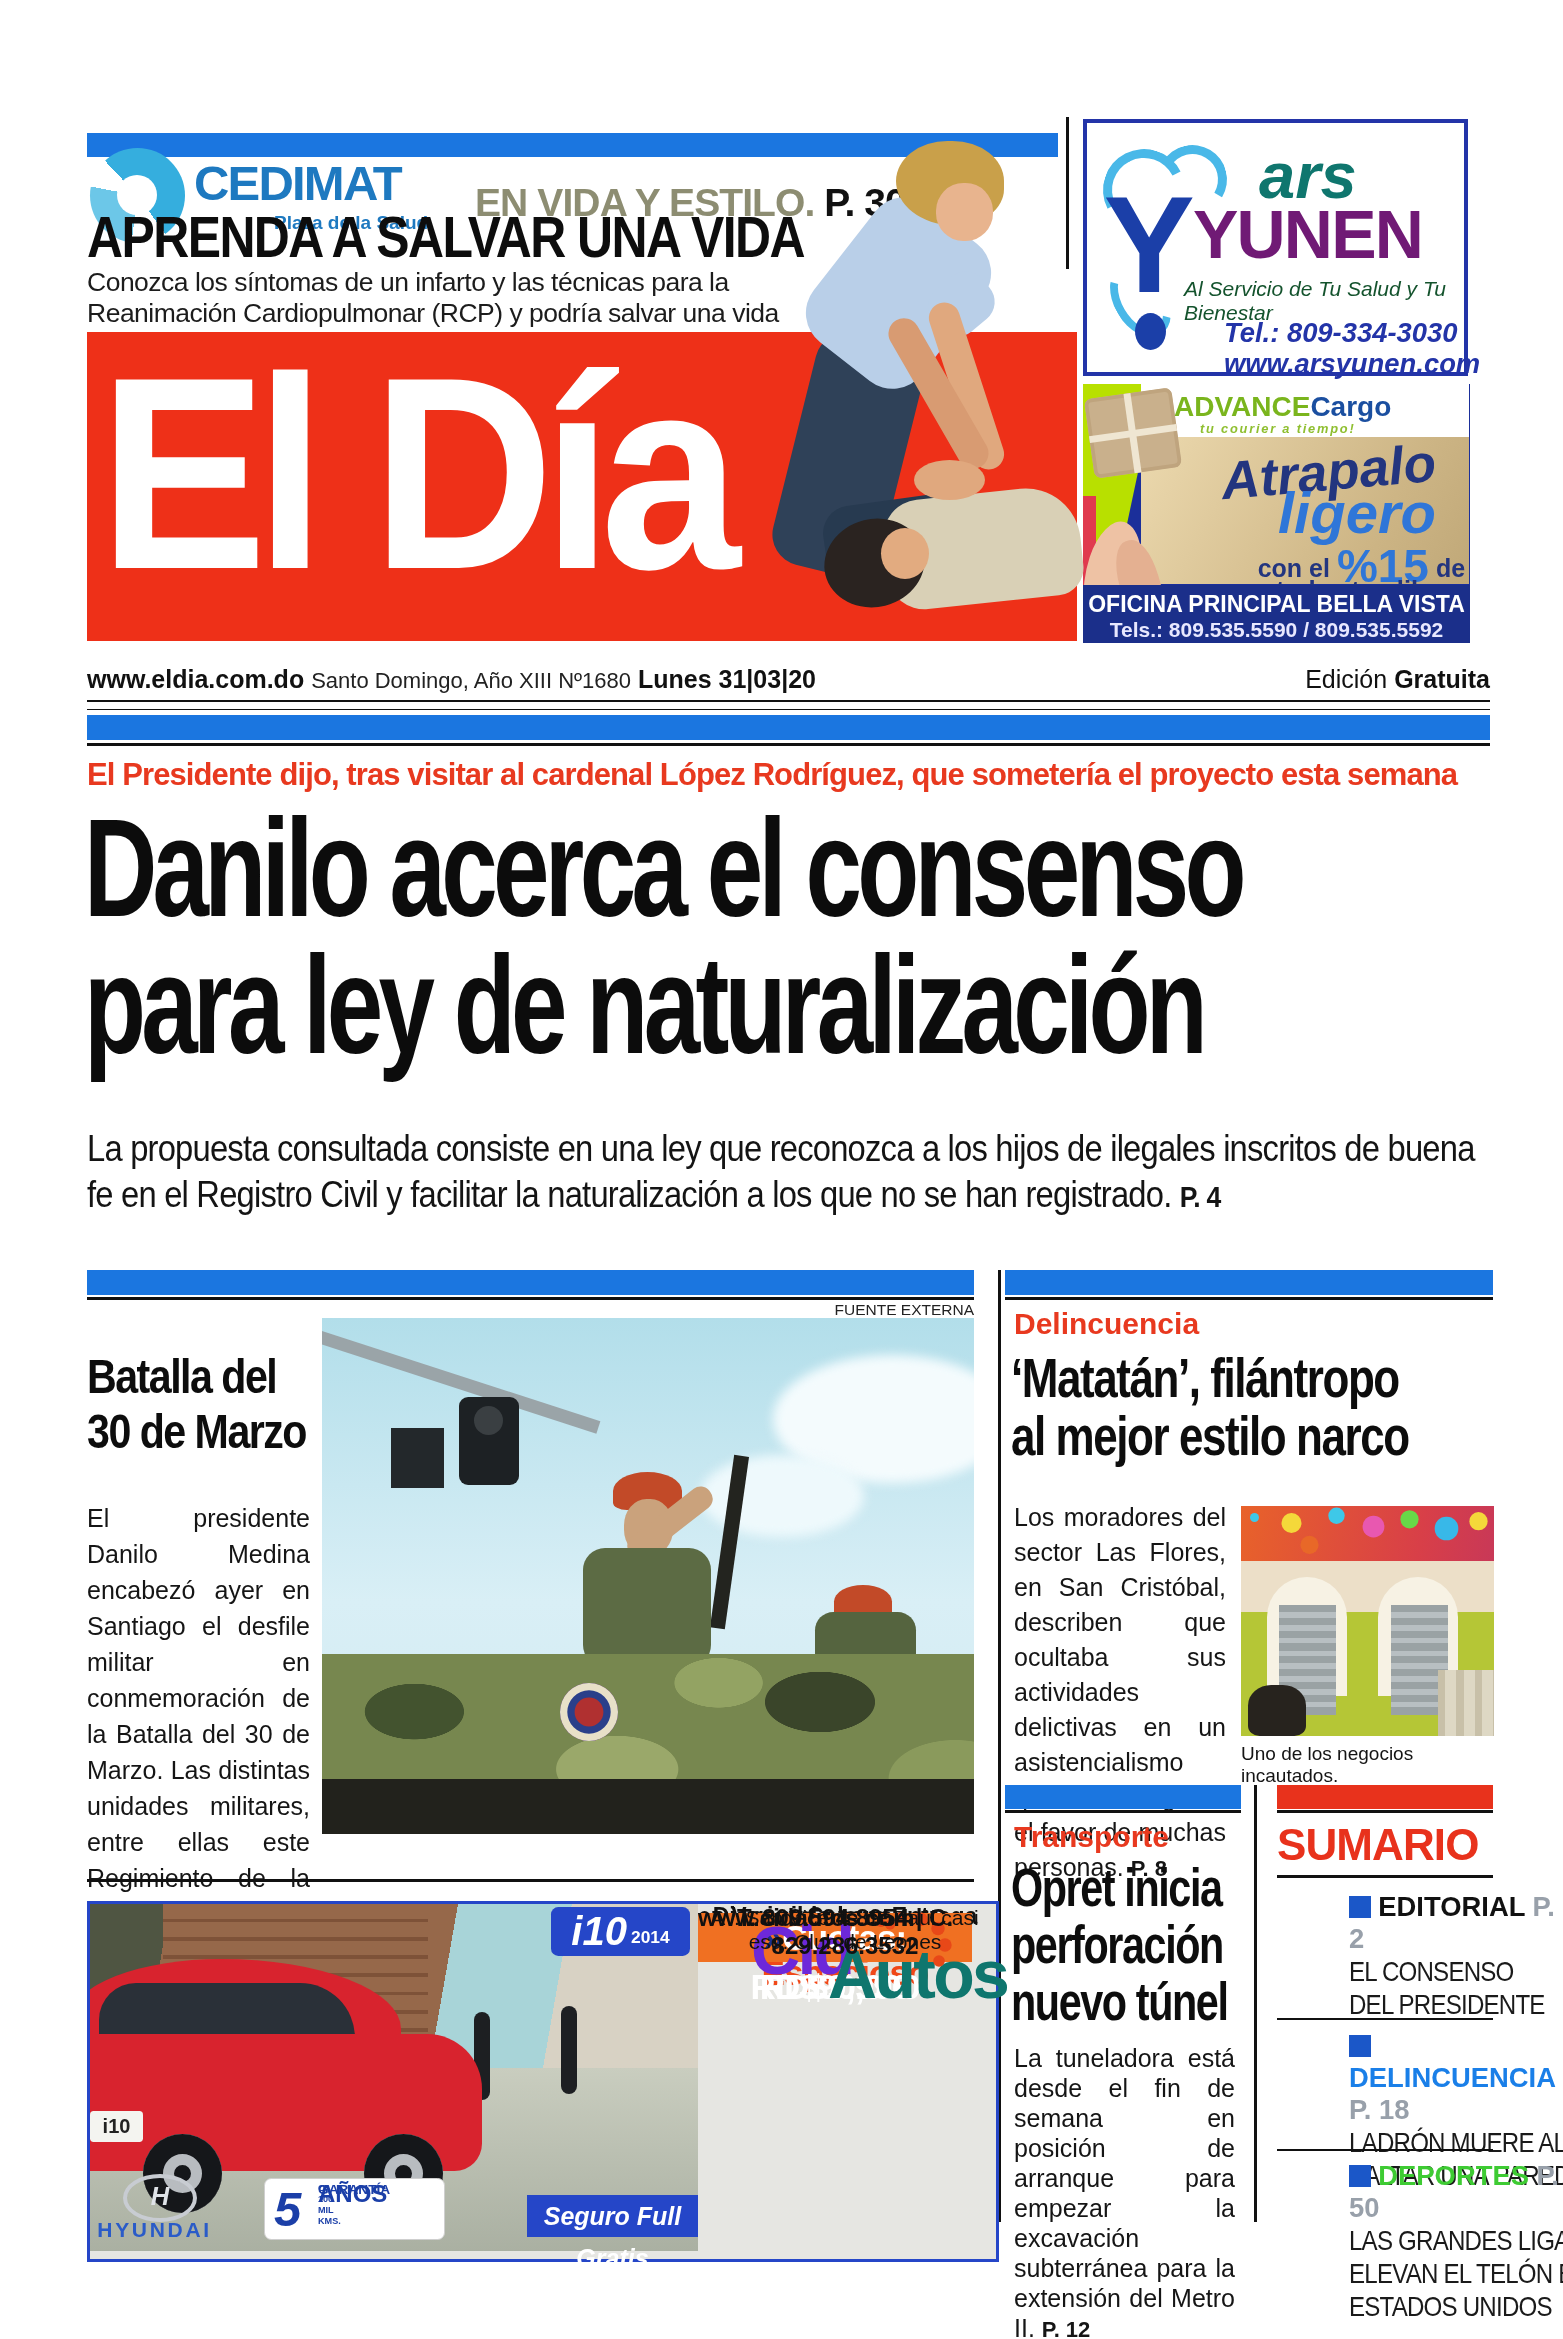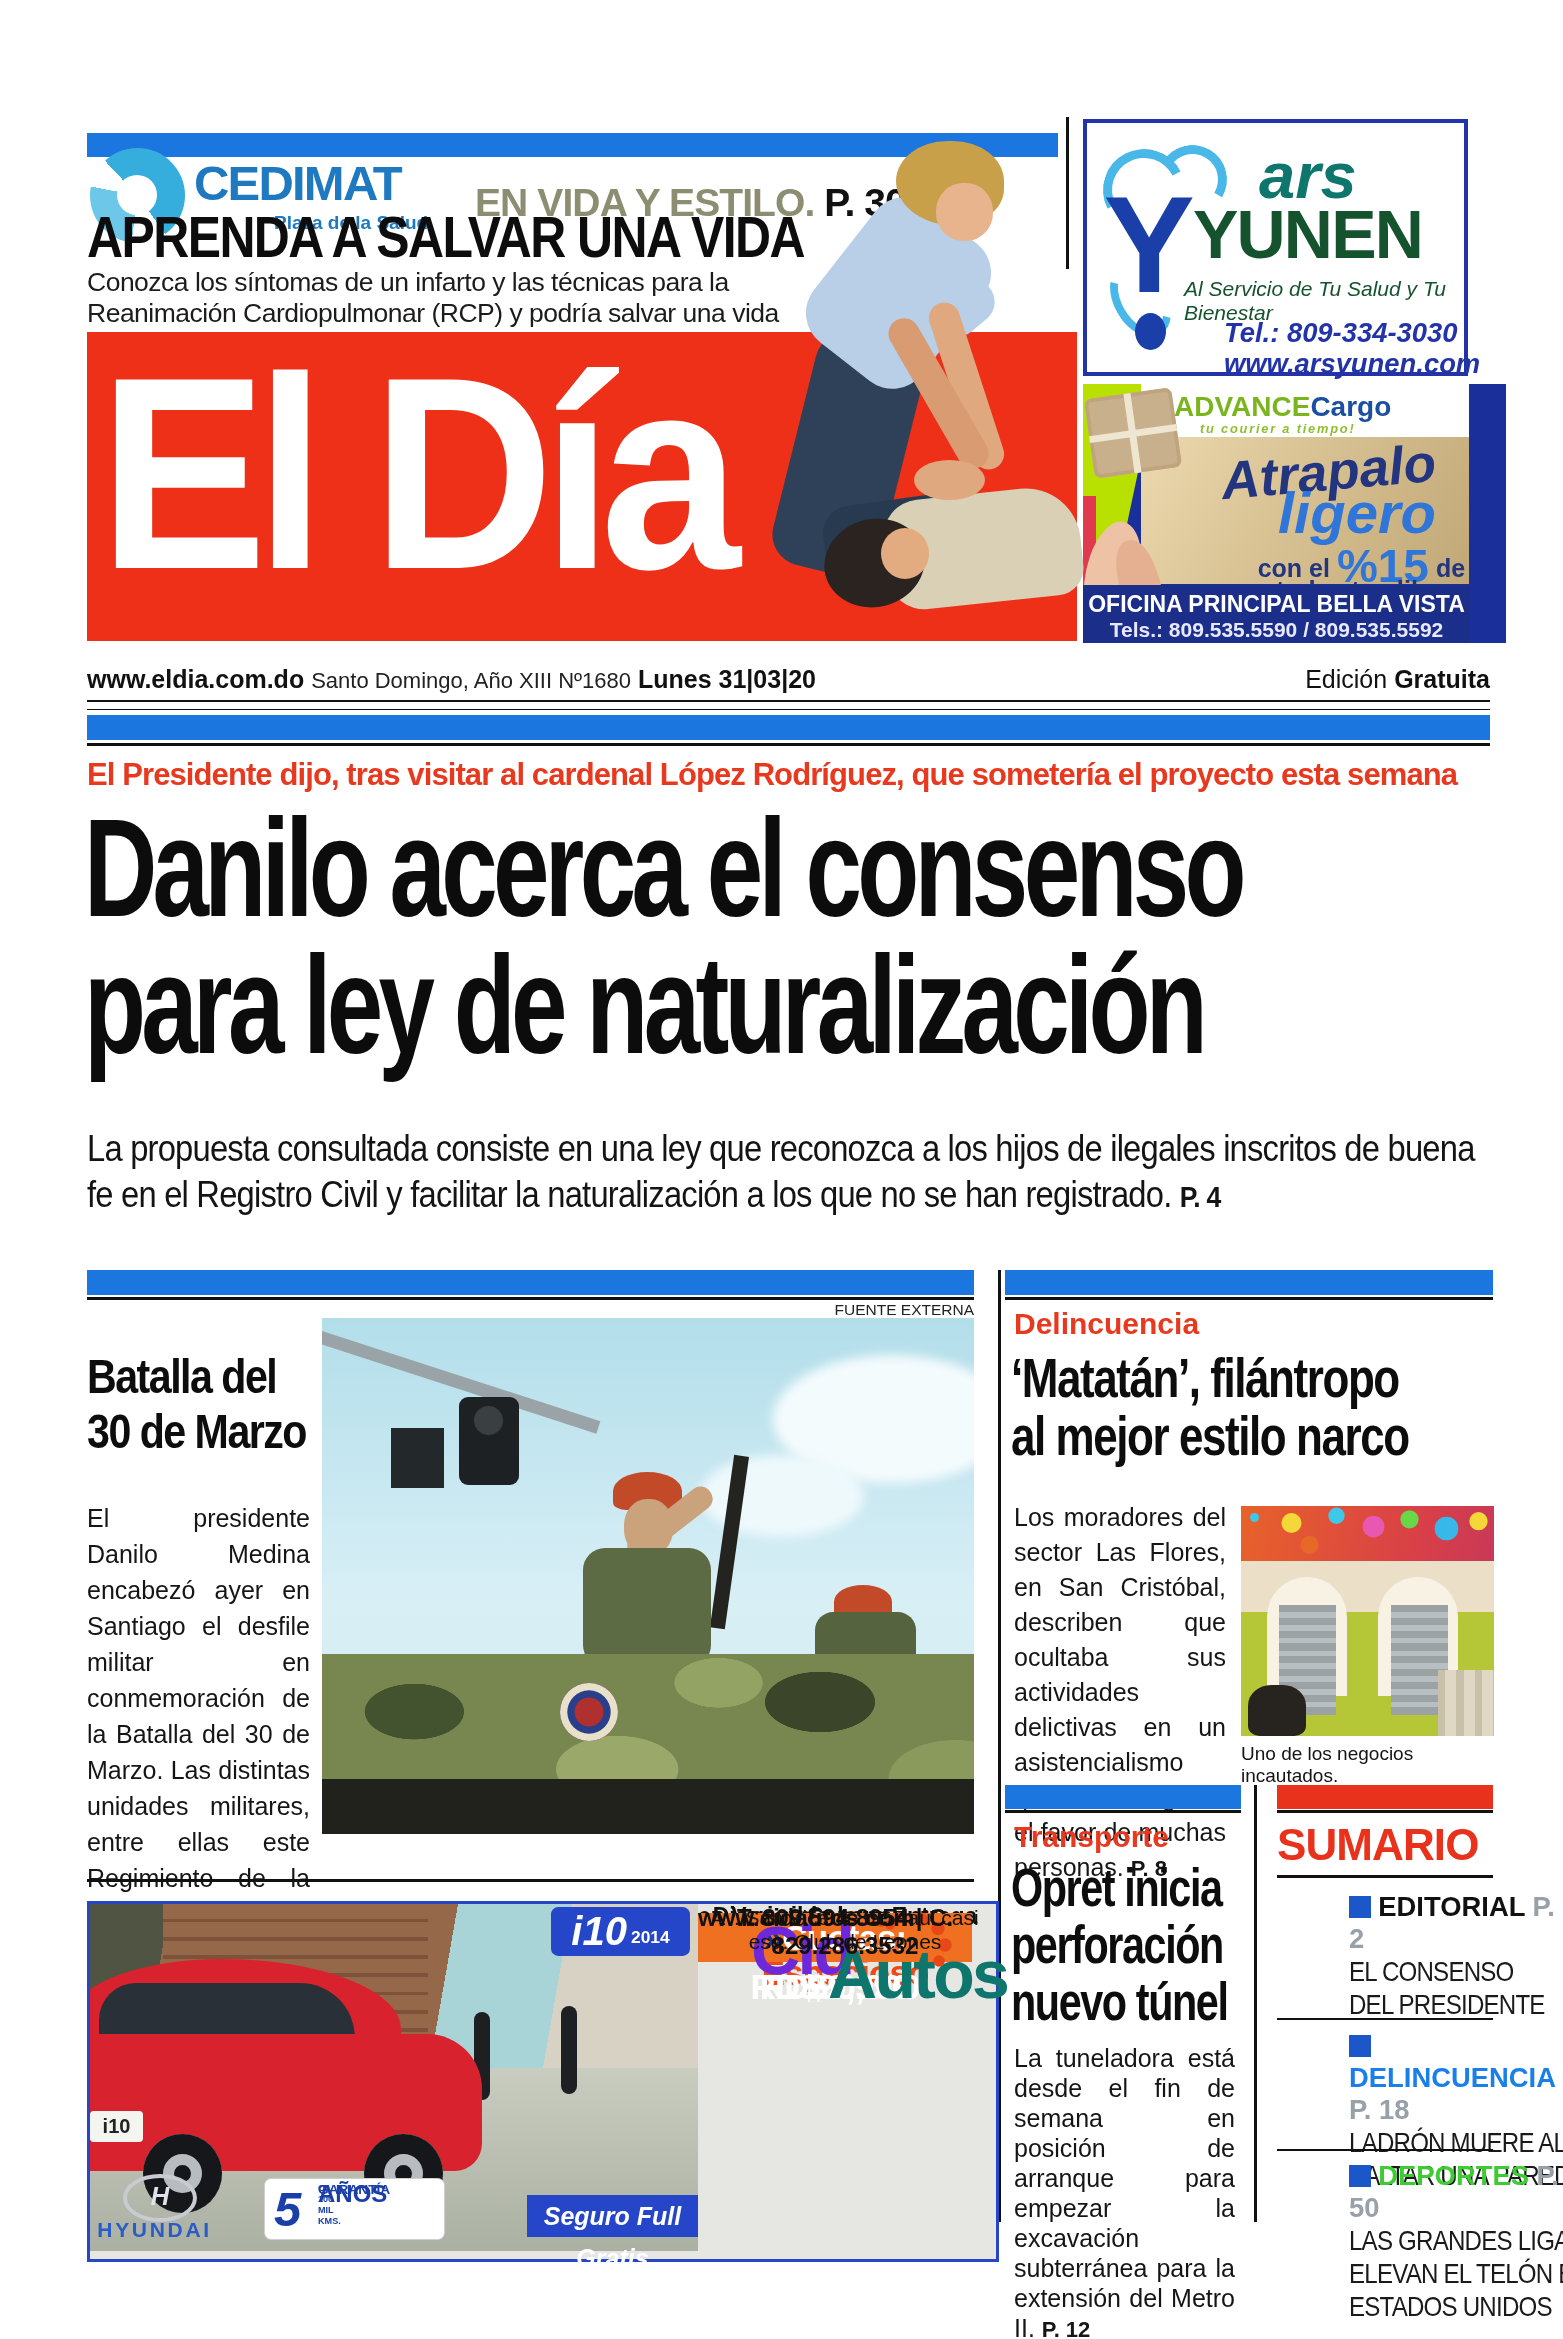--- a/index.html
+++ b/index.html
@@ -24,21 +24,21 @@
   .yunen{left:1083px;top:119px;width:377px;height:249px;background:#fff;border:4.6px solid #2334a8;}
   .y-steth-tube{position:absolute;left:16.4px;top:25.6px;width:64px;height:64px;border:9.1px solid #49b8e8;
       border-bottom-color:transparent;border-right-color:transparent;border-radius:50%;transform:rotate(18deg);}
   .y-steth-tube2{position:absolute;left:71px;top:22px;width:51px;height:51px;border:9.1px solid #49b8e8;
       border-bottom-color:transparent;border-left-color:transparent;border-radius:50%;transform:rotate(-14deg);}
   .y-Y{position:absolute;left:16.4px;top:53px;font-size:137px;line-height:137px;font-weight:900;color:#1b3fa8;}
   .y-dot{position:absolute;left:48px;top:190px;width:31px;height:37px;border-radius:50%;background:#1b3fa8;}
   .y-tail{position:absolute;left:27.4px;top:137px;width:37px;height:64px;border:8.2px solid #49b8e8;border-top-color:transparent;
       border-right-color:transparent;border-radius:50%;transform:rotate(-30deg);}
   .y-ars{position:absolute;left:172px;top:27.4px;font-size:65px;line-height:51px;font-weight:900;font-style:italic;color:#0f766e;}
-  .y-name{position:absolute;left:106px;top:79px;font-size:68px;line-height:64px;font-weight:900;color:#14532d;letter-spacing:-1.8px;}
+  .y-name{position:absolute;left:106px;top:79px;font-size:68px;line-height:64px;font-weight:900;color:#701a75;letter-spacing:-1.8px;}
   .y-tag{position:absolute;left:97px;top:154px;width:274px;font-size:21px;font-style:italic;color:#14532d;}
   .y-tel{position:absolute;left:137px;top:194px;font-size:27.4px;font-weight:900;font-style:italic;color:#2334a8;}
   .y-web{position:absolute;left:137px;top:225px;font-size:27.4px;font-weight:900;font-style:italic;color:#2334a8;}
   .vline-top{left:1066px;top:117px;width:2.7px;height:152px;background:#111;}
 
   
   .masthead{left:87px;top:332px;width:990px;height:309px;background:#ee3018;}
   .eldia{left:99px;top:322px;font-size:274px;line-height:302px;font-weight:900;color:#ffffff;
          letter-spacing:-12.8px;transform:scaleX(0.92);transform-origin:left top;z-index:2;}
   
@@ -51,21 +51,21 @@
   .cpr-arm1{left:154px;top:164px;width:31px;height:174px;border-radius:15.5px;background:#e0a87e;transform:rotate(-18deg);}
   .cpr-arm2{left:126px;top:174px;width:31px;height:169px;border-radius:15.5px;background:#d89b72;transform:rotate(-30deg);}
   .cpr-hands{left:117px;top:325px;width:71px;height:40px;border-radius:50%;background:#e0a87e;}
   .cpr-jeans{left:-3.7px;top:201px;width:110px;height:238px;border-radius:31px;background:#2f4158;transform:rotate(14deg);}
   .cpr-jeans2{left:27.4px;top:365px;width:137px;height:73px;border-radius:27.4px;background:#273a50;transform:rotate(-8deg);}
   .cpr-man-shirt{left:88px;top:358px;width:196px;height:110px;border-radius:37px 55px 27.4px 37px;background:#d9d0b6;transform:rotate(-6deg);}
   .cpr-man-head{left:27.4px;top:384px;width:101px;height:88px;border-radius:50%;background:#2a2320;transform:rotate(-14deg);}
   .cpr-man-face{left:84px;top:393px;width:48px;height:51px;border-radius:50%;background:#e2ab80;}
 
   
-  .atrap{left:1083px;top:384px;width:387px;height:259px;background:#1b2f9a;overflow:hidden;padding-left:36px;}
+  .atrap{left:1083px;top:384px;width:387px;height:259px;background:#1b2f9a;overflow:hidden;}
   .at-lime{position:absolute;left:-27.4px;top:-9.1px;width:82px;height:183px;background:#b8e000;transform:skew(-12deg,8deg);}
   .at-red{position:absolute;left:0;bottom:37px;width:12.8px;height:110px;background:#e03a4e;}
   .at-top{position:absolute;left:58px;top:0;width:328px;height:53px;background:#fff;}
   .at-logo{position:absolute;left:91px;top:7.3px;font-size:28px;font-weight:900;}
   .at-logo .a1{color:#7ab51d;} .at-logo .a2{color:#1b4fa0;font-weight:700;}
   .at-globe{position:absolute;left:53px;top:5.5px;width:37px;height:37px;border-radius:50%;
       background:radial-gradient(circle at 35% 35%,#cfe87a,#7ab51d 70%);}
   .at-tag{position:absolute;left:117px;top:37px;font-size:12.8px;font-weight:700;font-style:italic;color:#8fbf30;letter-spacing:1.8px;}
   .at-parch{position:absolute;left:58px;top:53px;width:328px;height:147px;
       background:linear-gradient(120deg,#ecd9ae,#cdb585 70%,#c0a878);}

